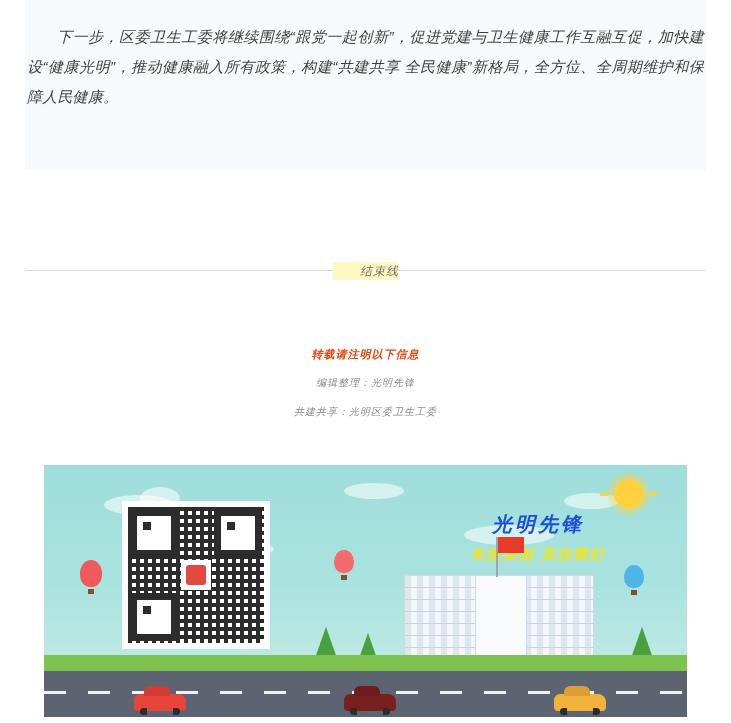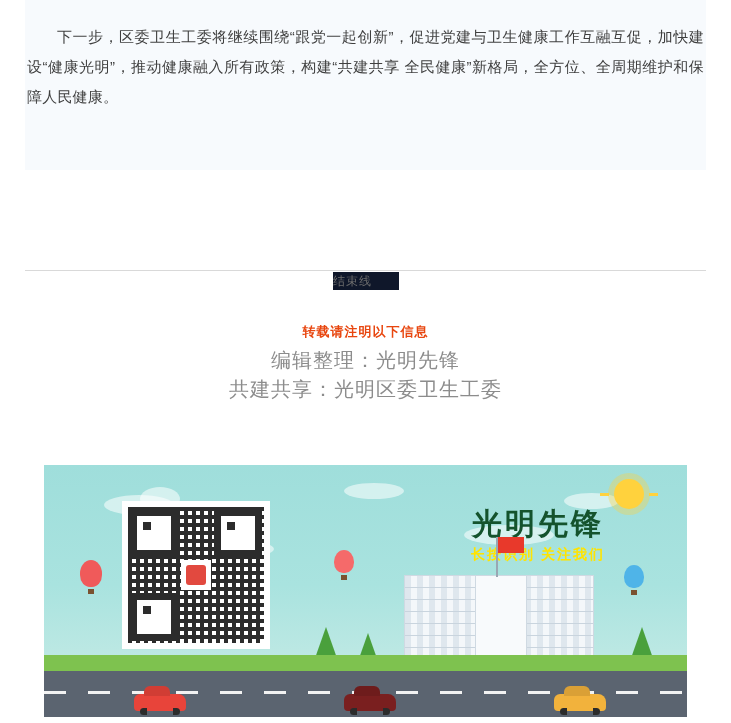--- a/index.html
+++ b/index.html
@@ -12,20 +12,21 @@
     height: 723px;
     font-family: "Liberation Sans", sans-serif;
     color: #333333;
     position: relative;
     overflow: hidden;
   }
   .page {
     width: 690px;
     height: 723px;
     position: relative;
+    font-style: italic;
   }
 
   
   .article-block {
     position: absolute;
     left: 25px;
     top: 0;
     width: 681px;
     height: 170px;
     background: #f7fafd;
@@ -54,48 +55,49 @@
     position: absolute;
     left: 0;
     top: 12px;
     width: 681px;
     height: 1px;
     background: #d9d9d9;
   }
   .divider-tag {
     position: absolute;
     left: 308px;
-    top: 14px;
+    top: 4px;
     width: 66px;
     height: 18px;
-    background: #0f172a;
+    background: #fef9c3;
     color: #6d6d6d;
     font-size: 12px;
     line-height: 18px;
-    text-align: left;
+    text-align: right;
     letter-spacing: 1px;
   }
 
   
   .reprint {
     position: absolute;
     left: 25px;
     top: 318px;
     width: 681px;
     text-align: center;
   }
   .reprint-title {
-    font-size: 13px;
+    font-size: 11px;
     font-weight: bold;
     color: #e8460f;
     letter-spacing: 1px;
     line-height: 28px;
+    margin-top: 22px;
   }
   .reprint-line {
-    font-size: 20px;
+    font-size: 10px;
     color: #8c8c8c;
     line-height: 29px;
     letter-spacing: 1px;
   }
 
   
   .banner {
     position: absolute;
     left: 44px;
     top: 465px;
@@ -211,23 +213,23 @@
   }
 
   
   .brand {
     position: absolute;
     left: 404px; top: 42px;
     width: 180px;
     text-align: center;
   }
   .brand-title {
-    font-size: 30px;
+    font-size: 20px;
     font-weight: bold;
-    color: #14532d;
+    color: #1d4ed8;
     letter-spacing: 3px;
     line-height: 34px;
   }
   .brand-sub {
     font-size: 14px;
     color: #ffe400;
     letter-spacing: 2px;
     line-height: 26px;
     font-weight: bold;
   }

